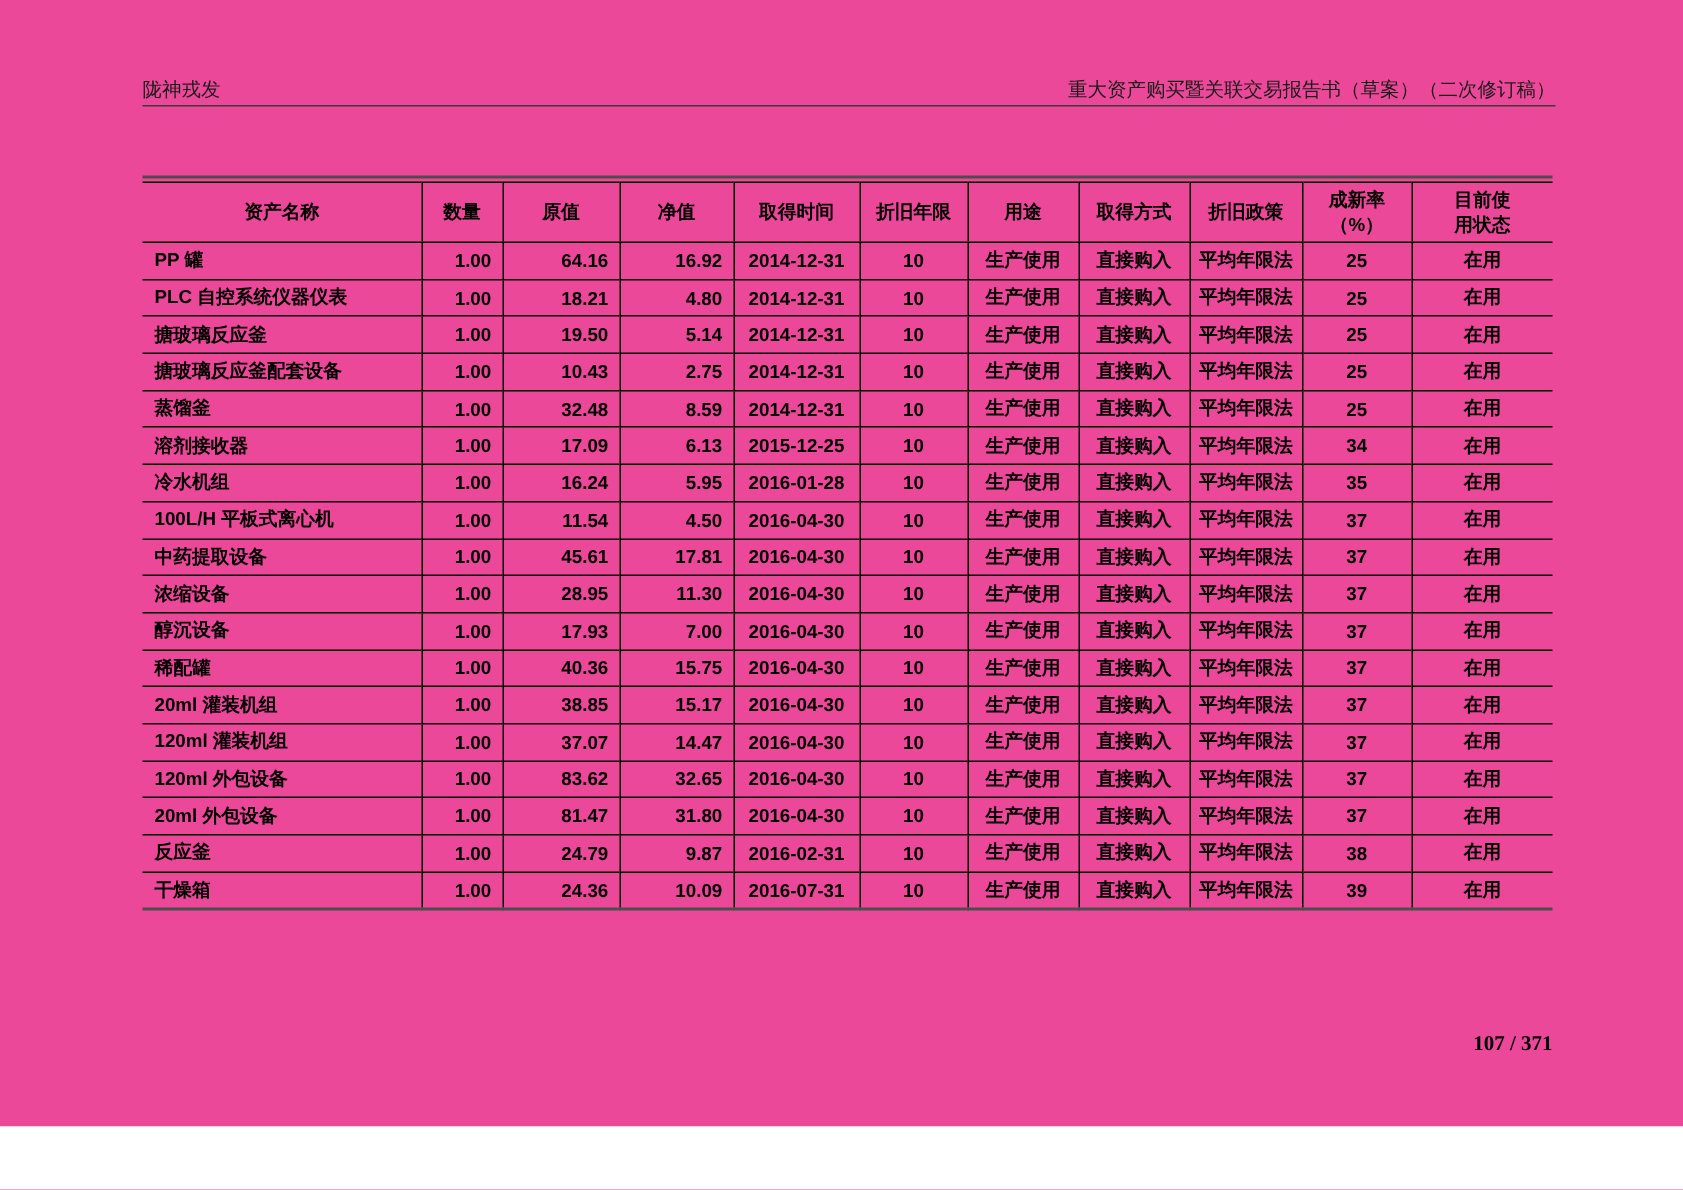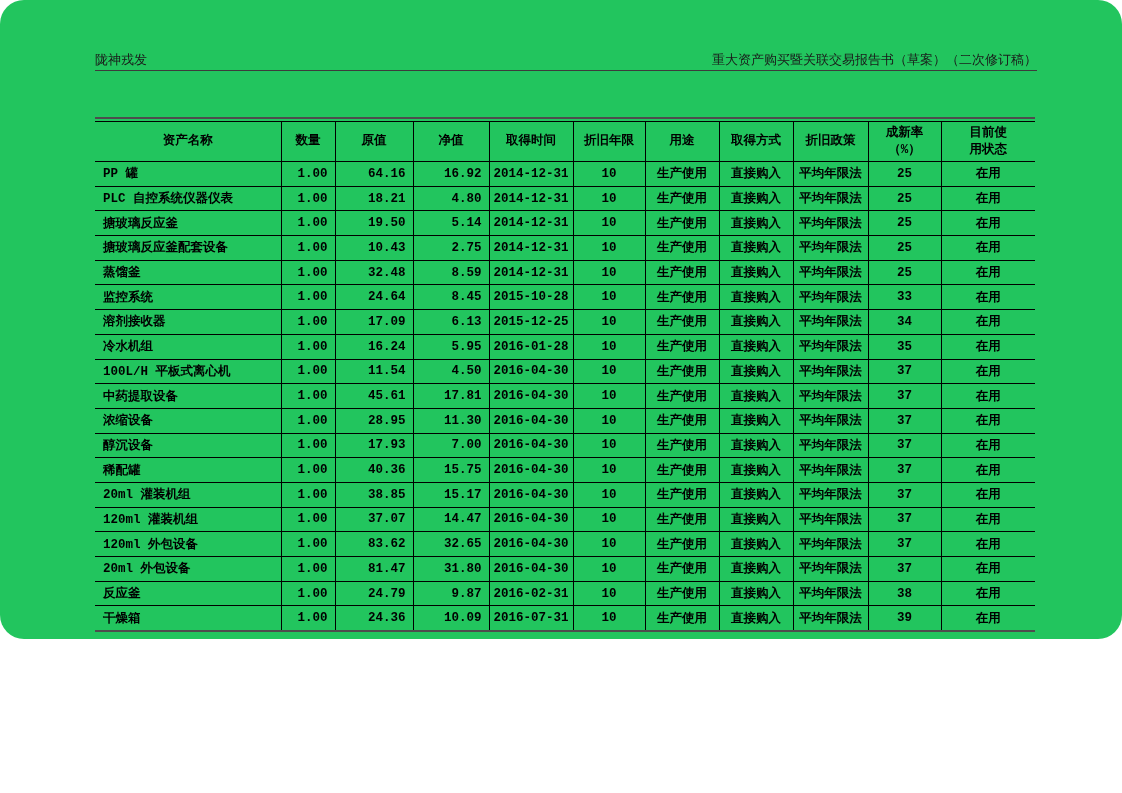--- a/index.html
+++ b/index.html
@@ -3,26 +3,25 @@
 <meta charset="utf-8">
 <style>
   html, body {
     margin: 0;
     padding: 0;
     background: #ffffff;
   }
   .page {
     position: relative;
     width: 1122px;
-    height: 639px;
-    background: #22c55e;
+    height: 751px;
+    background: #ec4899;
     overflow: hidden;
     font-family: "Liberation Sans", "DejaVu Sans", sans-serif;
     color: #000;
-    border-radius: 24px;
   }
   
   .doc-header {
     position: absolute;
     left: 95px;
     top: 52px;
     width: 942px;
     display: flex;
     justify-content: space-between;
     align-items: flex-end;
@@ -41,21 +40,21 @@
     width: 940px;
     border-top: 2px solid #4d4d4d;   
     padding-top: 2px;
   }
   table.assets {
     table-layout: fixed;
     border-collapse: collapse;
     width: 940px;
     border-top: 1px solid #000;      
     border-bottom: 2.5px solid #4d4d4d;
-    font-family: Liberation Mono, monospace;
+    font-family: Liberation Sans, sans-serif;
   }
   table.assets th,
   table.assets td {
     border-left: 1px solid #000;
     font-weight: 700;
     font-size: 12.5px;
     padding: 0 4px;
     overflow: hidden;
     white-space: nowrap;
   }
@@ -192,33 +191,20 @@
     <td class="ar">8.59</td>
     <td class="ac">2014-12-31</td>
     <td class="ac">10</td>
     <td class="ac">生产使用</td>
     <td class="ac">直接购入</td>
     <td class="ac">平均年限法</td>
     <td class="ac">25</td>
     <td class="ac">在用</td>
   </tr>
           <tr>
-    <td class="al">监控系统</td>
-    <td class="ar">1.00</td>
-    <td class="ar">24.64</td>
-    <td class="ar">8.45</td>
-    <td class="ac">2015-10-28</td>
-    <td class="ac">10</td>
-    <td class="ac">生产使用</td>
-    <td class="ac">直接购入</td>
-    <td class="ac">平均年限法</td>
-    <td class="ac">33</td>
-    <td class="ac">在用</td>
-  </tr>
-          <tr>
     <td class="al">溶剂接收器</td>
     <td class="ar">1.00</td>
     <td class="ar">17.09</td>
     <td class="ar">6.13</td>
     <td class="ac">2015-12-25</td>
     <td class="ac">10</td>
     <td class="ac">生产使用</td>
     <td class="ac">直接购入</td>
     <td class="ac">平均年限法</td>
     <td class="ac">34</td>

